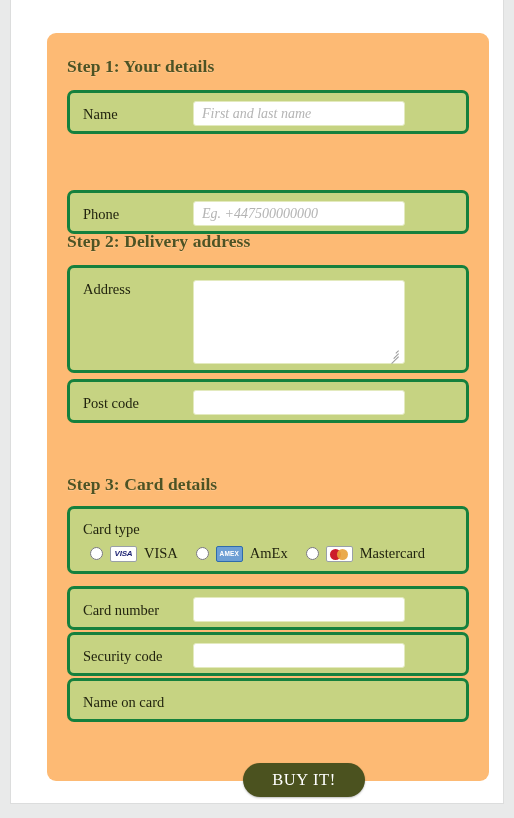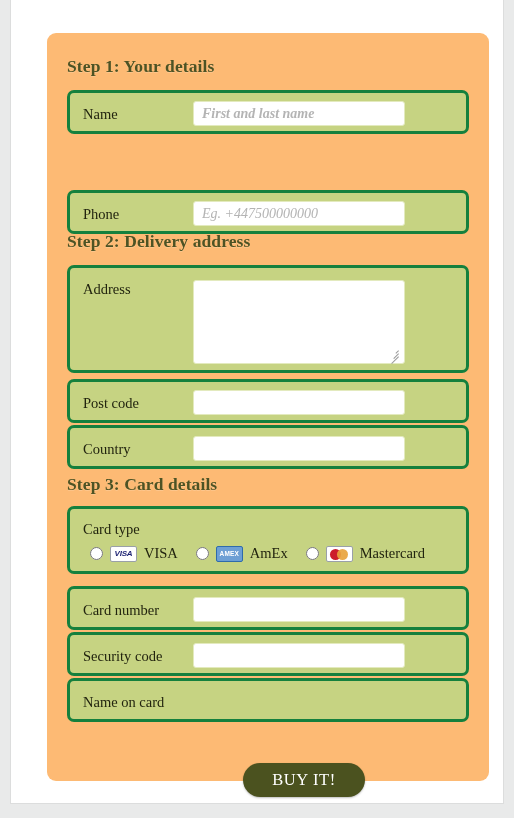--- a/index.html
+++ b/index.html
@@ -216,21 +216,21 @@
 </head>
 <body>
 
 <div class="page-frame">
   <form class="form-panel">
 
     <div class="step-heading" style="position:absolute;left:20px;top:23px;">Step 1: Your details</div>
 
     <div class="field-row" style="top:57px;height:44px;">
       <label class="field-label" style="top:13px;">Name</label>
-      <input class="text-input" style="top: 8px; font-weight: bold;" type="text" placeholder="First and last name">
+      <input class="text-input" style="top: 8px;" type="text" placeholder="First and last name">
     </div>
 
 
     <div class="field-row" style="top:157px;height:44px;">
       <label class="field-label" style="top:13px;">Phone</label>
       <input class="text-input" style="top: 8px;" type="text" placeholder="Eg. +447500000000">
     </div>
 
     <div class="step-heading" style="position:absolute;left:20px;top:198px;">Step 2: Delivery address</div>
 
@@ -242,24 +242,20 @@
     <div class="field-row" style="top:232px;height:108px;">
       <label class="field-label" style="top:13px;">Address</label>
       <textarea class="address-area" style=""></textarea>
       <span class="resize-grip" style="right:67px;bottom:12px;">
         <i></i>
           <i></i>
           <i></i>
       </span>
     </div>
 
-    <div class="field-row" style="top:392px;height:44px;">
-      <label class="field-label" style="top:13px;">Country</label>
-      <input class="text-input" style="top: 8px;" type="text" placeholder="">
-    </div>
 
     <div class="step-heading" style="position:absolute;left:20px;top:441px;">Step 3: Card details</div>
 
     <div class="field-row cardtype-row" style="top:473px;">
       <label class="field-label" style="top:12px;">Card type</label>
 
       <div class="radio-list">
 
         <label class="radio-option">
           <input type="radio" name="cardtype" style="">

